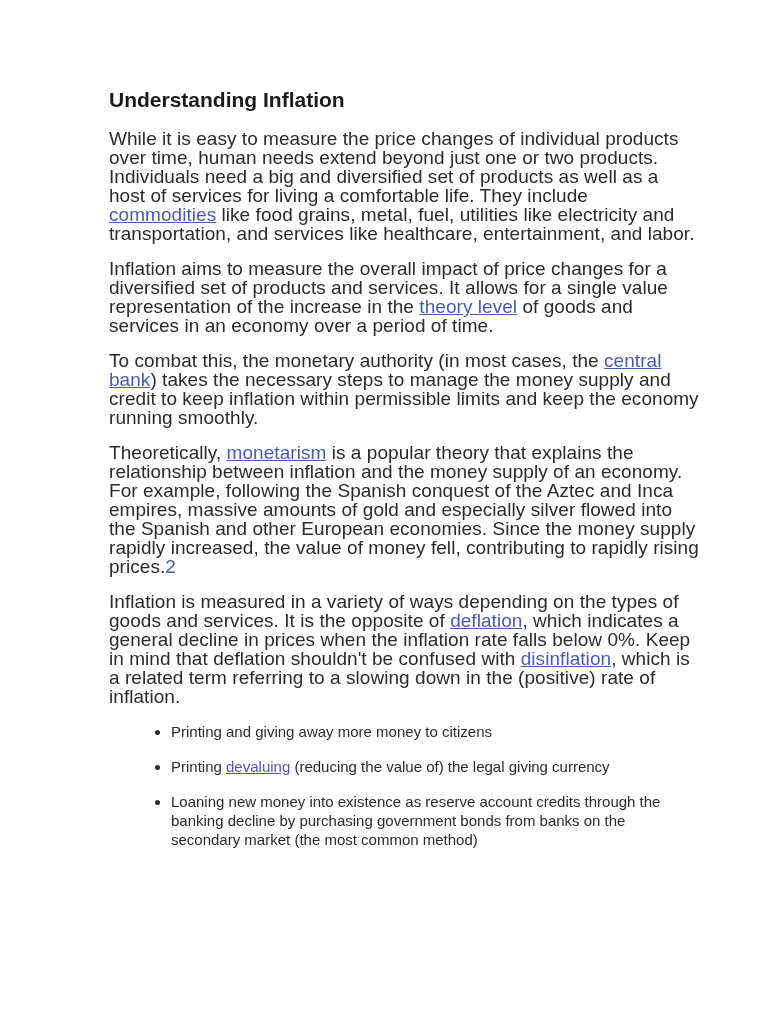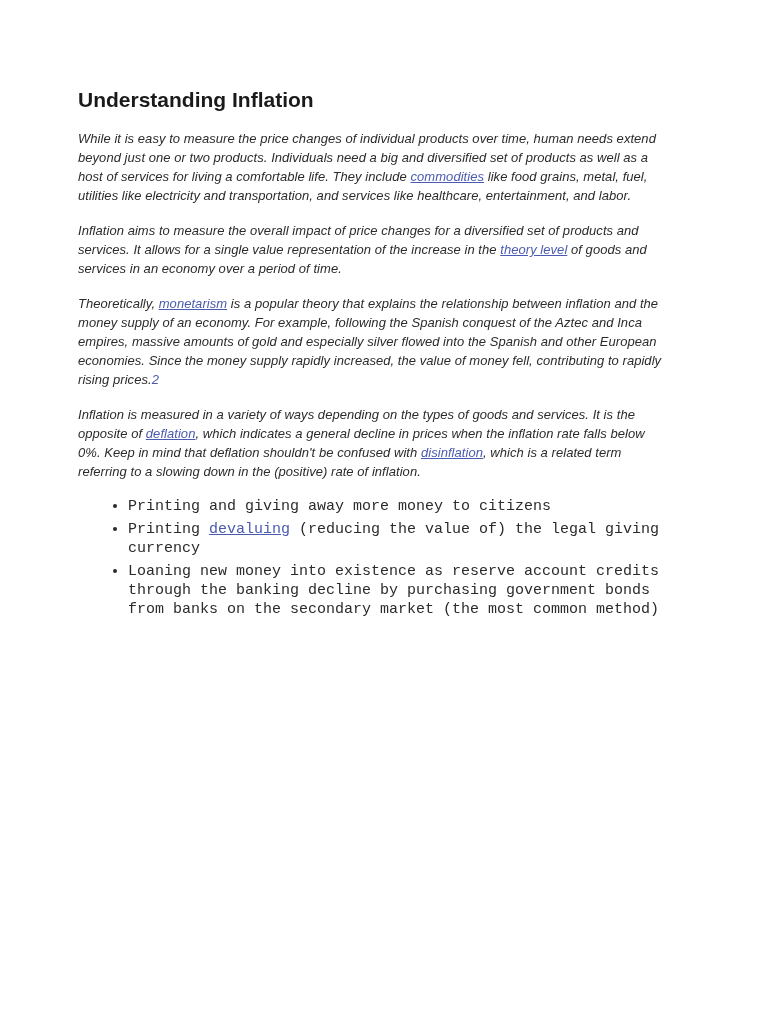--- a/index.html
+++ b/index.html
@@ -10,71 +10,70 @@
     body {
       width: 768px;
       height: 1024px;
       overflow: hidden;
       position: relative;
       font-family: "Liberation Sans", sans-serif;
       color: #2b2b2b;
     }
     .page {
       position: absolute;
-      left: 78px;
+      left: 109px;
       top: 86px;
       width: 590px;
     }
     h2 {
       font-family: "Liberation Sans", sans-serif;
       font-weight: bold;
       font-size: 21px;
       color: #1a1a1a;
       margin: 0;
       line-height: 28px;
     }
     h2.first { margin-bottom: 15px; }
     h2.second { margin-top: 0; margin-bottom: 14px; }
     p {
       margin: 0 0 16px 0;
-      font-size: 13px;
+      font-size: 19px;
       line-height: 19px;
       letter-spacing: 0.05px;
-      font-style: italic;
     }
     a.link {
       color: #4a5ab0;
       text-decoration: underline;
     }
     .ref {
       color: #4a5ab0;
     }
     ul {
       margin: 0;
       padding: 0 0 0 46px;
       font-size: 15px;
       line-height: 19px;
     }
     ul li {
-      margin: 4px;
+      margin: 16px;
       padding-left: 0;
-      font-family: Liberation Mono, monospace;
     }
   </style>
 </head>
 <body>
 
 <div class="page">
 
   <h2 class="first">Understanding Inflation</h2>
 
   <p><span>While it is easy to measure the price changes of individual products over time, human needs extend beyond just one or two products. Individuals need a big and diversified set of products as well as a host of services for living a comfortable life. They include </span><a class="link">commodities</a><span> like food grains, metal, fuel, utilities like electricity and transportation, and services like healthcare, entertainment, and labor.</span></p>
 
   <p><span>Inflation aims to measure the overall impact of price changes for a diversified set of products and services. It allows for a single value representation of the increase in the </span><a class="link">theory level</a><span> of goods and services in an economy over a period of time.</span></p>
 
+  <p><span>To combat this, the monetary authority (in most cases, the </span><a class="link">central bank</a><span>) takes the necessary steps to manage the money supply and credit to keep inflation within permissible limits and keep the economy running smoothly.</span></p>
 
   <p><span>Theoretically, </span><a class="link">monetarism</a><span> is a popular theory that explains the relationship between inflation and the money supply of an economy. For example, following the Spanish conquest of the Aztec and Inca empires, massive amounts of gold and especially silver flowed into the Spanish and other European economies. Since the money supply rapidly increased, the value of money fell, contributing to rapidly rising prices.</span><span class="ref">2</span></p>
 
   <p><span>Inflation is measured in a variety of ways depending on the types of goods and services. It is the opposite of </span><a class="link">deflation</a><span>, which indicates a general decline in prices when the inflation rate falls below 0%. Keep in mind that deflation shouldn't be confused with </span><a class="link">disinflation</a><span>, which is a related term referring to a slowing down in the (positive) rate of inflation.</span></p>
 
 
 
   <ul>
     <li>Printing and giving away more money to citizens</li>
     <li><span>Printing </span><a class="link">devaluing</a><span> (reducing the value of) the legal giving currency</span></li>

